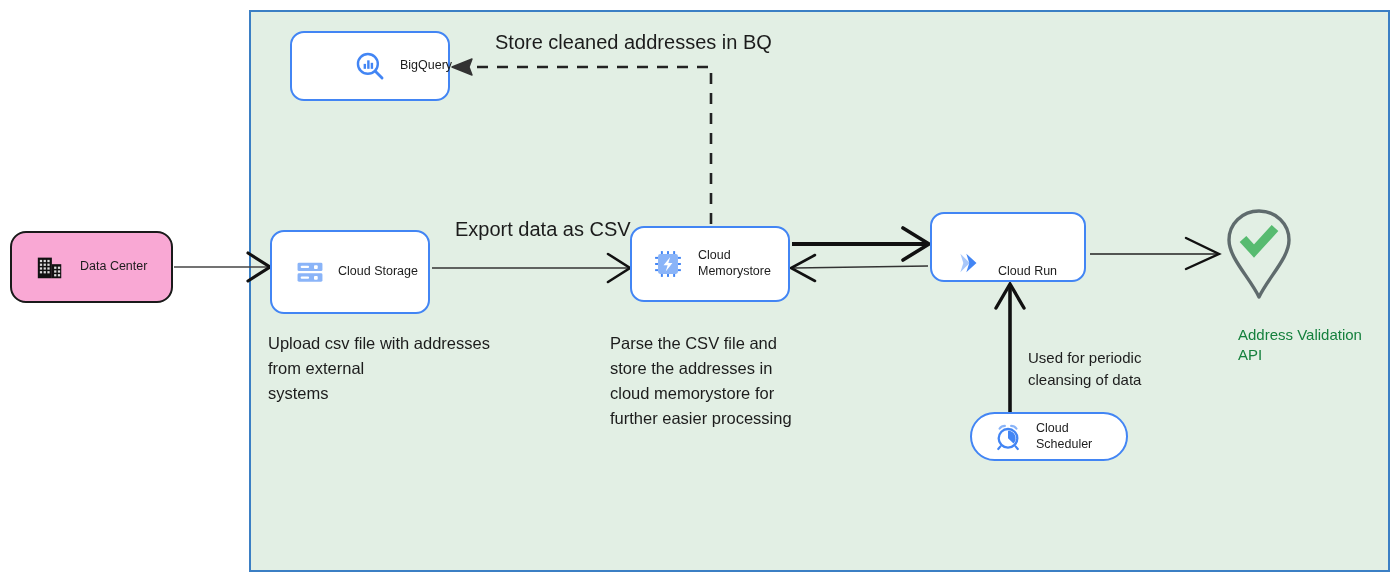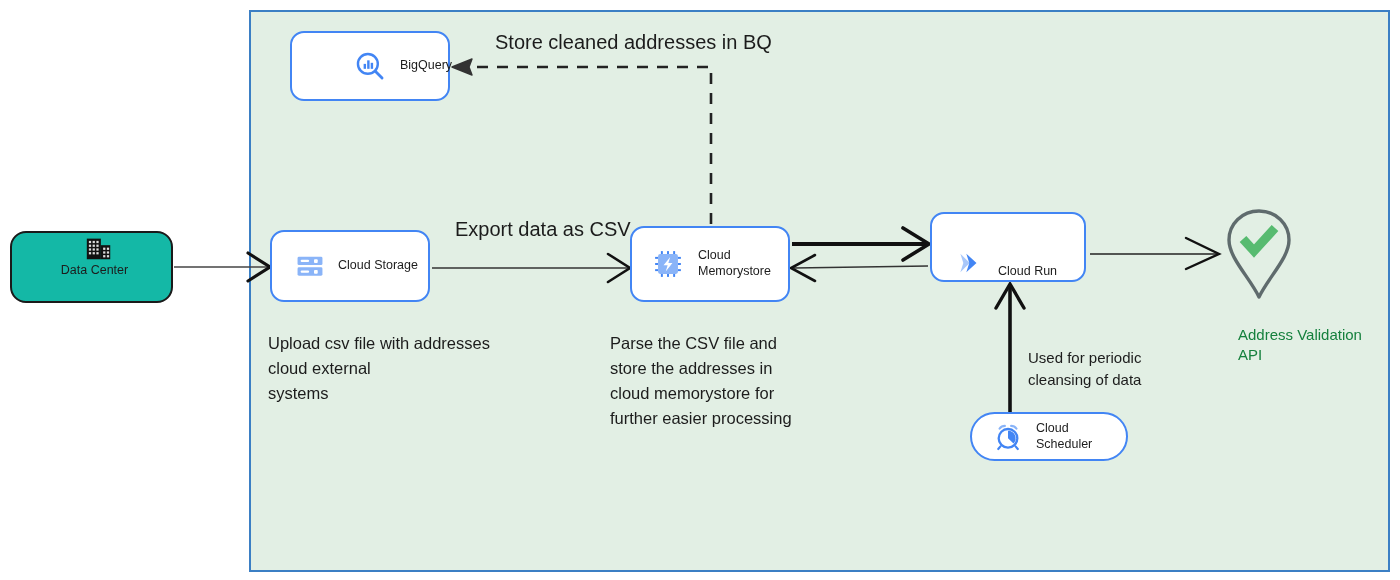--- a/index.html
+++ b/index.html
@@ -42,24 +42,23 @@
     display: flex;
     align-items: center;
     border-radius: 12px;
   }
   .node.gcp {
     background: #ffffff;
     border: 2px solid #4285f4;
     border-radius: 14px;
   }
   .node.onprem {
-    background: #14b8a6;
+    background: #f9a8d4;
     border: 2px solid #1a1a1a;
     border-radius: 16px;
-    flex-direction: column;
   }
   .node .ico {
     flex: 0 0 auto;
     display: flex;
     align-items: center;
     justify-content: center;
   }
   .node .lbl {
     font-size: 12.5px;
     color: #1c1c1c;
@@ -69,21 +68,21 @@
 
   
   #node-bigquery   { left: 290px; top: 31px;  width: 160px; height: 70px; padding-left: 40px; }
   #node-bigquery .ico { width: 52px; margin-left: 12px; }
   #node-bigquery .lbl { margin-left: 4px; }
 
   #node-datacenter { left: 10px;  top: 231px; width: 163px; height: 72px; }
   #node-datacenter .ico { width: 48px; margin-left: 14px; }
   #node-datacenter .lbl { margin-left: 6px; }
 
-  #node-storage    { left: 270px; top: 230px; width: 160px; height: 72px; }
+  #node-storage    { left: 270px; top: 230px; width: 160px; height: 84px; }
   #node-storage .ico { width: 48px; margin-left: 14px; }
   #node-storage .lbl { margin-left: 4px; }
 
   #node-memorystore{ left: 630px; top: 226px; width: 160px; height: 76px; }
   #node-memorystore .ico { width: 48px; margin-left: 12px; }
   #node-memorystore .lbl { margin-left: 6px; }
 
   #node-cloudrun   { left: 930px; top: 212px; width: 156px; height: 70px; align-items: flex-end; }
   #node-cloudrun .ico { width: 48px; margin-left: 12px; }
   #node-cloudrun .lbl { margin-left: 6px; }
@@ -289,21 +288,21 @@
       <path d="M 21 33 L 32 45 L 53 22" fill="none" stroke="#57bb70" stroke-width="9" stroke-linecap="butt" stroke-linejoin="miter"></path>
     </svg>
   </div>
   <div id="label-address">Address Validation
 API</div>
 
   <div class="edge-label" id="lbl-store-bq">Store cleaned addresses in BQ</div>
   <div class="edge-label" id="lbl-export-csv">Export data as CSV</div>
 
   <div class="note" id="note-upload">Upload csv file with addresses
-cloud external
+from external
 systems</div>
   <div class="note" id="note-parse">Parse the CSV file and
 store the addresses in
 cloud  memorystore for
 further easier processing</div>
   <div class="note" id="note-sched">Used for periodic
 cleansing of data</div>
 
 </div>
 

